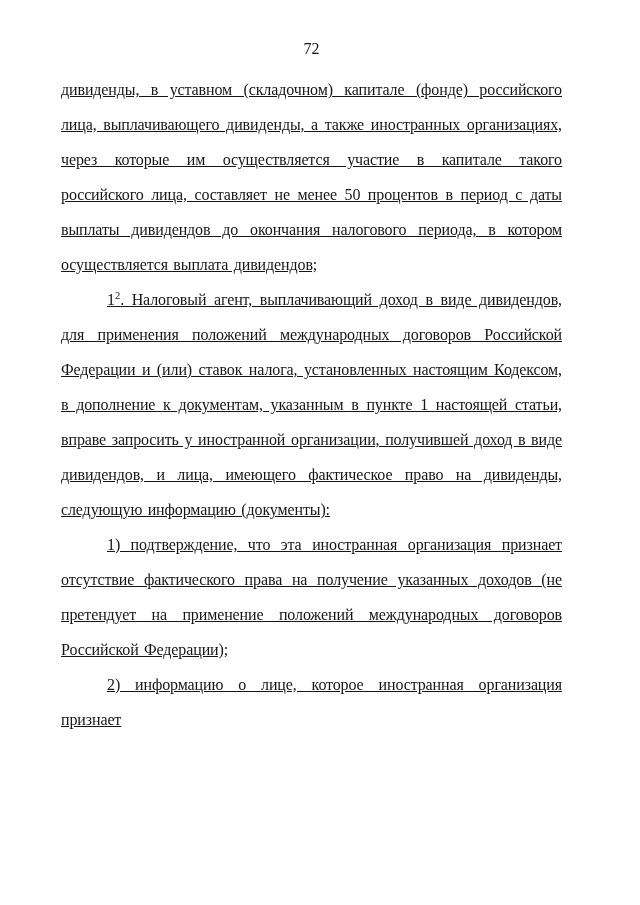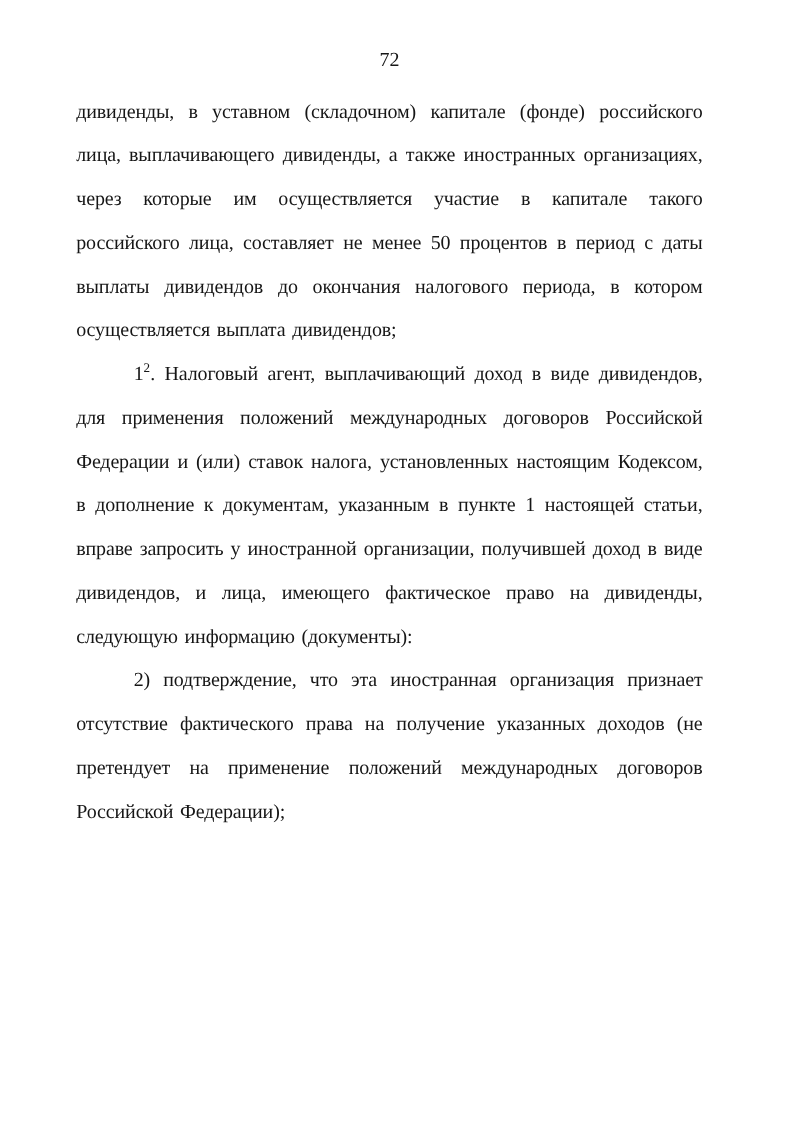--- a/index.html
+++ b/index.html
@@ -23,20 +23,21 @@
     width: 501px;
     text-align: center;
     font-size: 16px;
     line-height: 19px;
   }
   .content {
     position: absolute;
     top: 72px;
     left: 61px;
     width: 501px;
+    text-decoration: underline;
   }
   p.para {
     margin: 0;
     font-size: 16px;
     line-height: 35px;
     text-align: justify;
     letter-spacing: -0.12px;
     word-spacing: 1.5px;
   }
   p.para.indent {
@@ -50,15 +51,16 @@
   }
 </style>
 </head>
 <body>
 
 <div class="page">
   <div class="page-number">72</div>
   <div class="content">
       <p class="para"><span>дивиденды, в уставном (складочном) капитале (фонде) российского лица, выплачивающего дивиденды, а также иностранных организациях, через которые им осуществляется участие в капитале такого российского лица, составляет не менее 50 процентов в период с даты выплаты дивидендов до окончания налогового периода, в котором осуществляется выплата дивидендов;</span></p>
       <p class="para indent"><span>1</span><sup>2</sup><span>. Налоговый агент, выплачивающий доход в виде дивидендов, для применения положений международных договоров Российской Федерации и (или) ставок налога, установленных настоящим Кодексом, в дополнение к документам, указанным в пункте 1 настоящей статьи, вправе запросить у иностранной организации, получившей доход в виде дивидендов, и лица, имеющего фактическое право на дивиденды, следующую информацию (документы):</span></p>
-      <p class="para indent"><span>2) подтверждение, что эта иностранная организация признает отсутствие фактического права на получение указанных доходов (не претендует на применение положений международных договоров Российской Федерации);</span></p>
+      <p class="para indent"><span>1) подтверждение, что эта иностранная организация признает отсутствие фактического права на получение указанных доходов (не претендует на применение положений международных договоров Российской Федерации);</span></p>
+      <p class="para indent"><span>2) информацию о лице, которое иностранная организация признает</span></p>
     </div>
 </div>
 
 </body></html>

